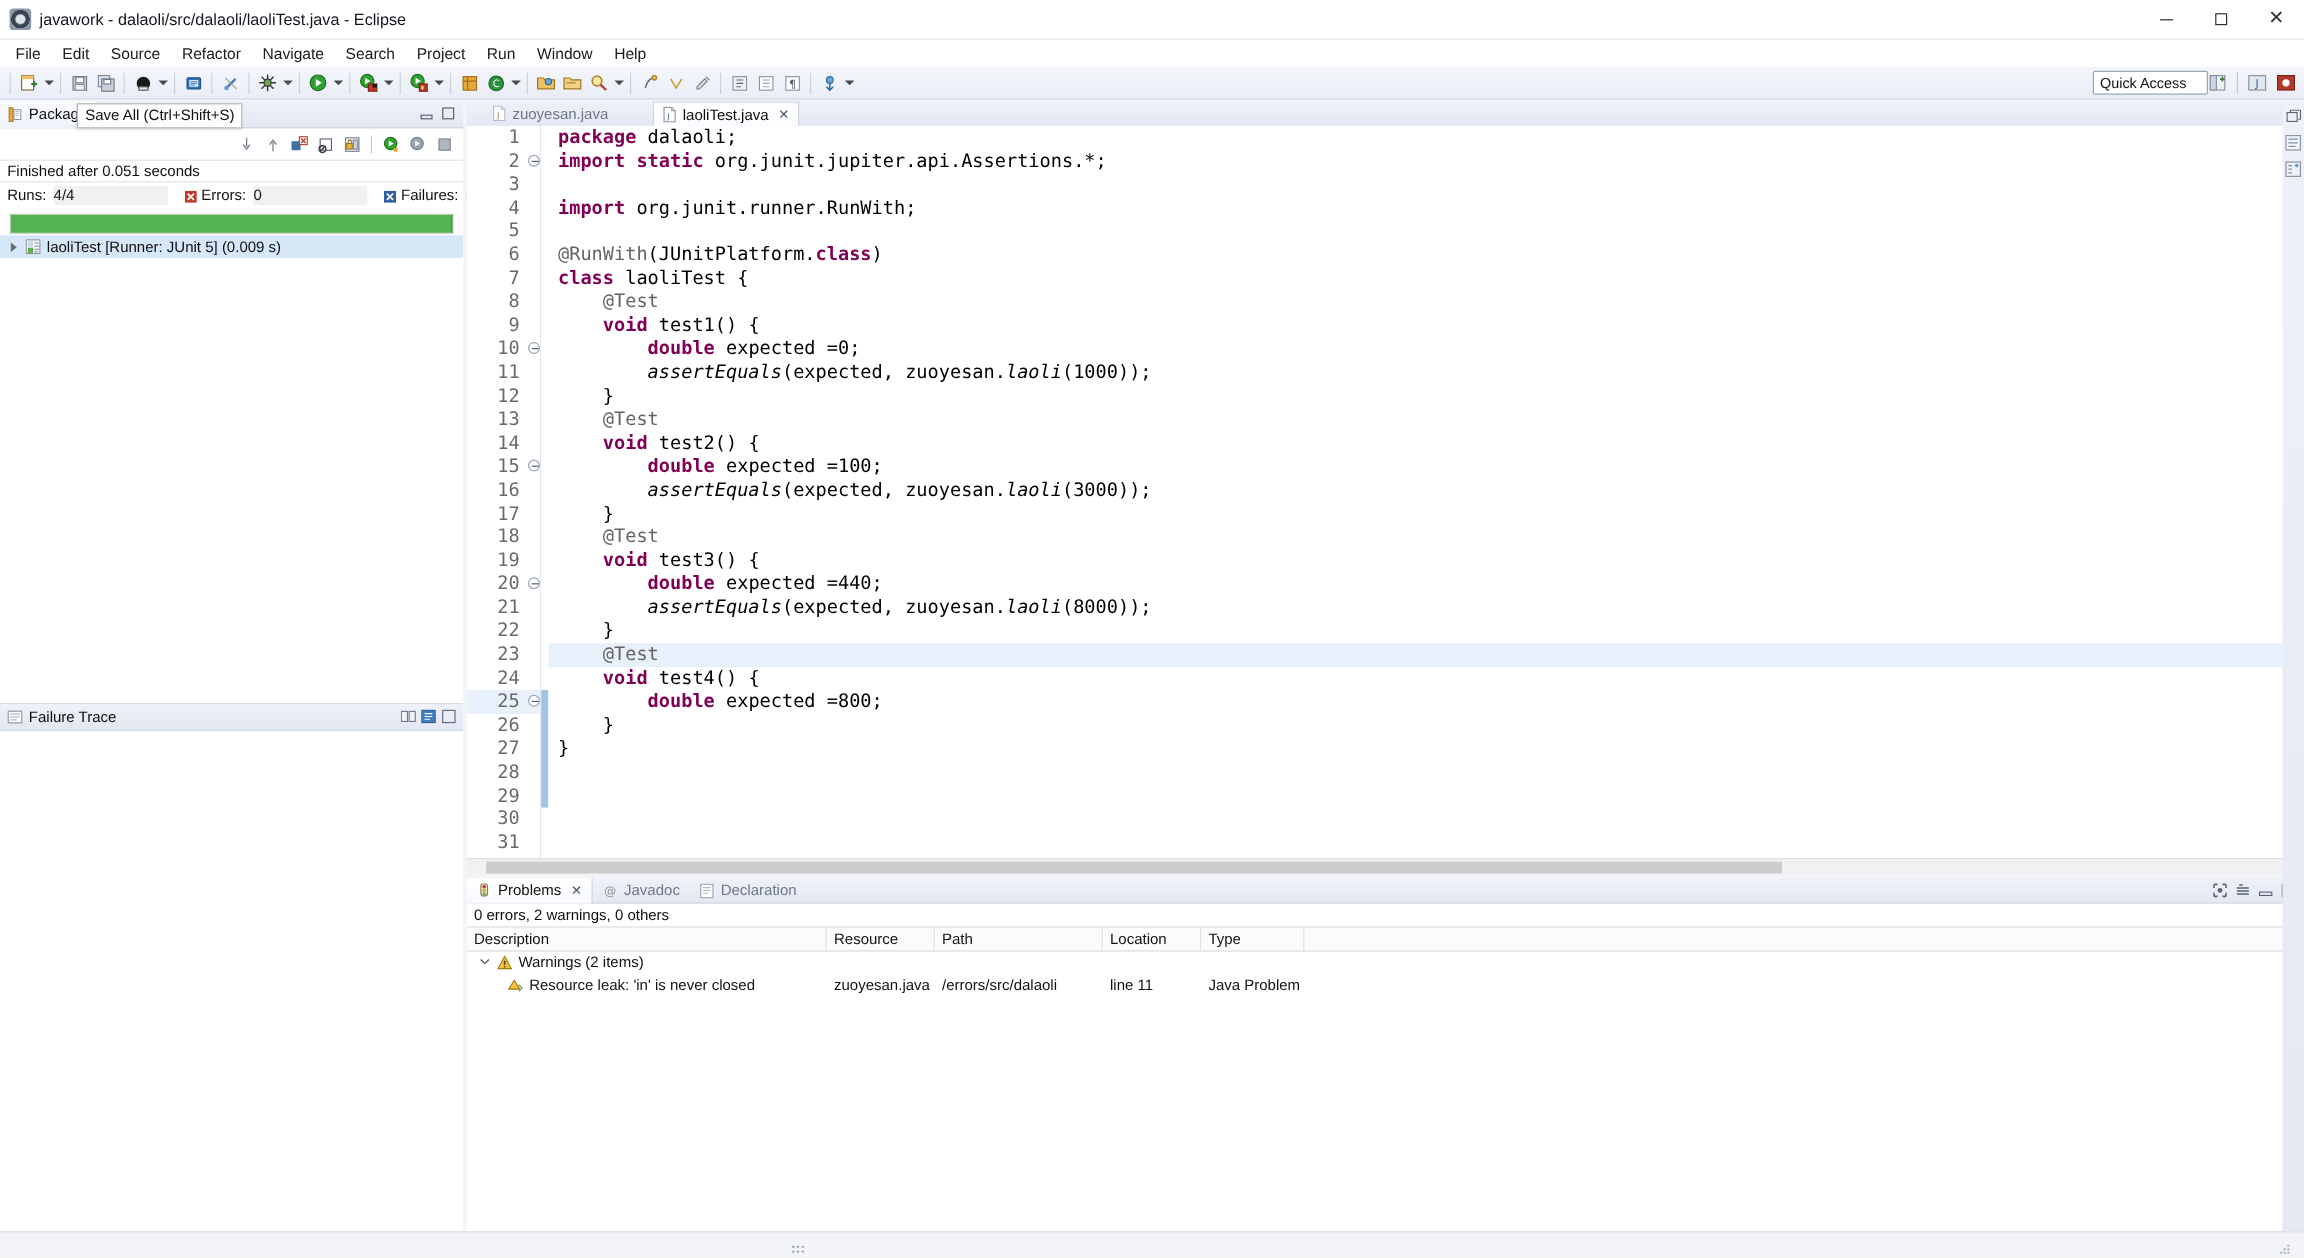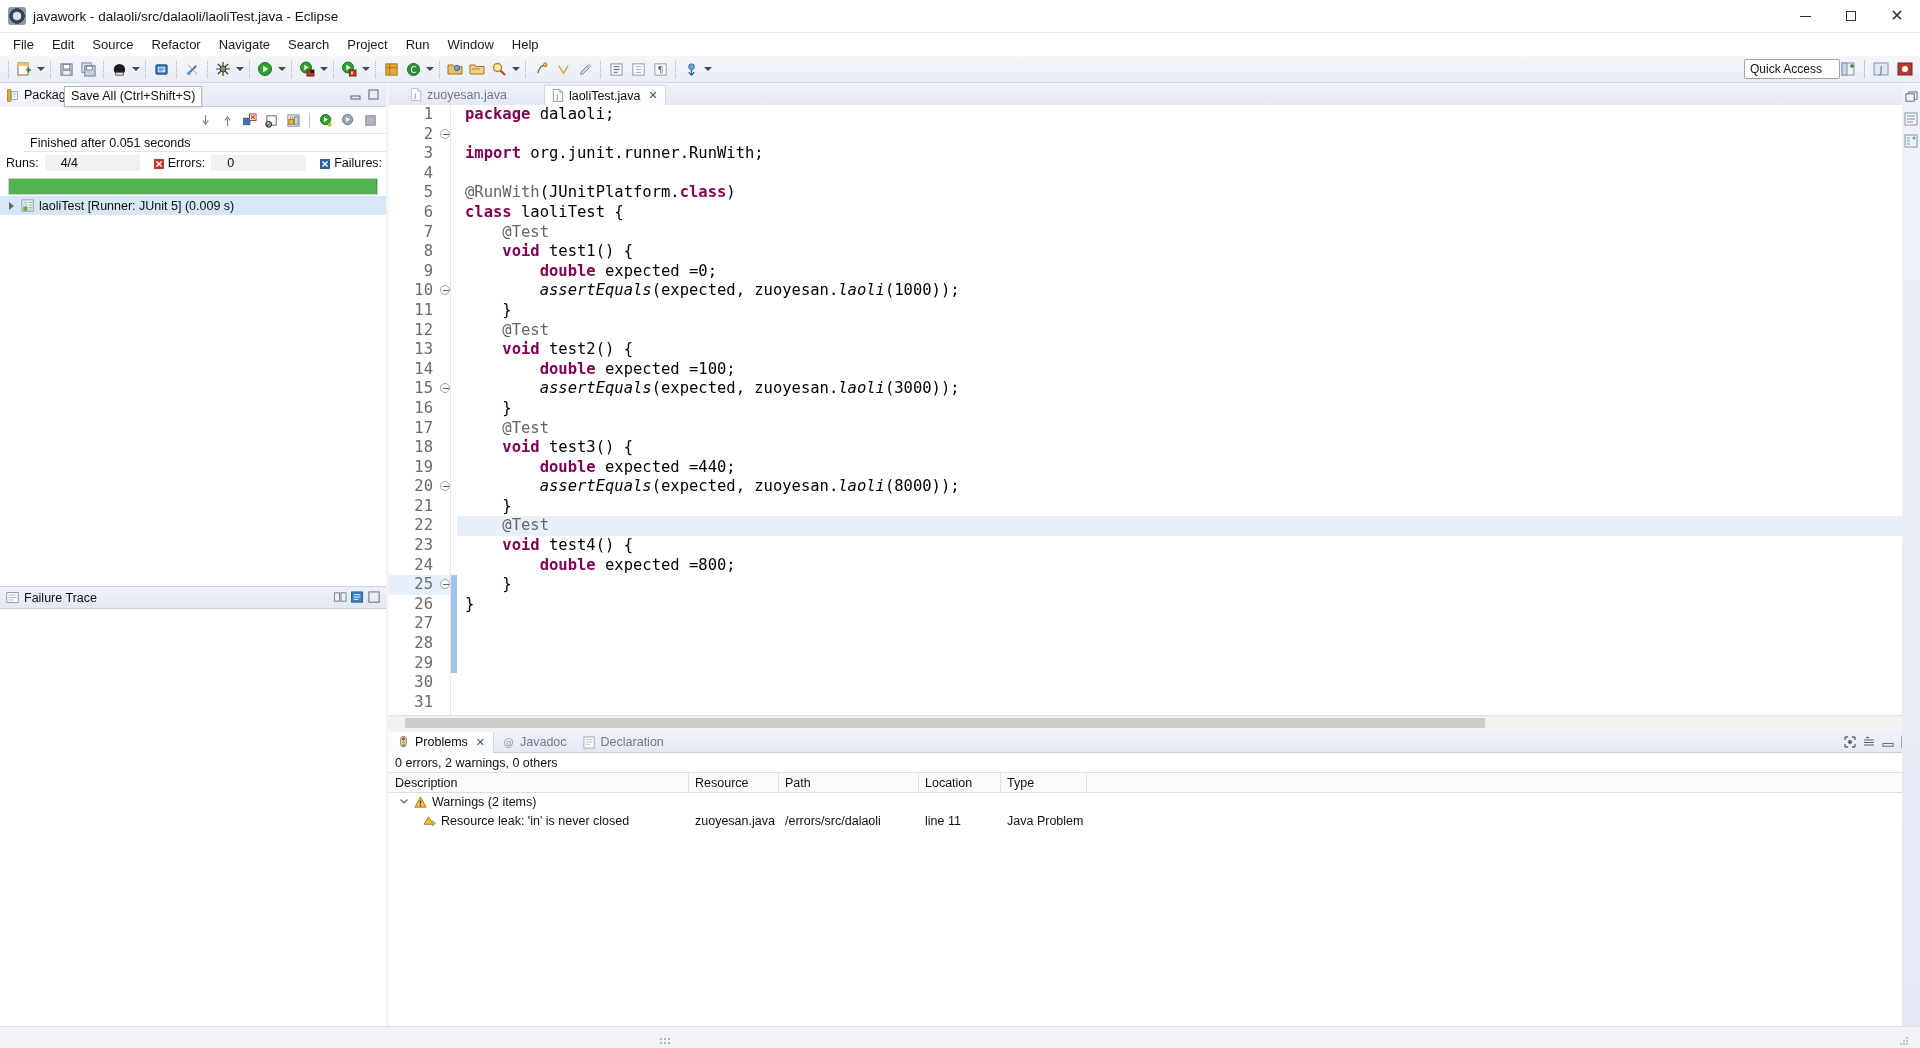--- a/index.html
+++ b/index.html
@@ -85,24 +85,24 @@
   .tooltip {
     position:absolute; left: 64px; top: 2px; z-index: 40;
     background:#fdfdfd; border:1px solid #b7b7b7; padding: 2px 6px 3px 6px;
     font-size: 12.5px; color:#111; box-shadow: 0 1px 2px rgba(0,0,0,.15);
     white-space: nowrap;
   }
   .junit-toolbar { height: 26px; display:flex; align-items:center; justify-content:flex-end; padding-right:6px; gap:2px; background:#fff;}
   .jt-btn { width:20px;height:20px;display:flex;align-items:center;justify-content:center;}
   .jt-sep { width:1px;height:15px;background:#c8c8c8;margin:0 4px;}
   .junit-status { height: 19px; padding-left: 6px; font-size:12.5px; color:#0f0f0f; display:flex;align-items:center;
-                  border-top:1px solid #e4e4e4; border-bottom:1px solid #e4e4e4;margin-left:24px;}
+                  border-top:1px solid #e4e4e4; border-bottom:1px solid #e4e4e4;}
   .junit-counters { height: 22px; display:flex; align-items:center; font-size:12.5px; color:#0f0f0f; gap:0; padding-left:6px;}
   .ctr-label { margin-right: 6px; }
-  .ctr-value { background:#f1f1f1; display:inline-block; min-width: 70px; height: 16px; line-height:16px; padding-left:16px;}
+  .ctr-value { background:#f1f1f1; display:inline-block; min-width: 70px; height: 16px; line-height:16px; padding-left:0;}
   .ctr-icon { width:10px;height:10px;display:inline-block;margin-right:4px;}
   .progress-wrap { margin: 4px 8px 0 8px; height: 17px; border:1px solid #cfcfcf; background:#ffffff; }
   .progress-bar { height: 100%; background: #53b350; border-right:1px solid #3f9a3d; }
   .tree-area { position:absolute; left:0; right:0; top: 112px; bottom: 0; background:#fff; }
   .tree-row { display:flex; align-items:center; height: 19px; padding-left: 6px; gap:4px; font-size:12.5px; color:#0d0d0d;}
   .tree-row.sel { background:#d6e8f7; }
   .twisty { width:11px; height:11px; display:flex; align-items:center; justify-content:center; }
   .twisty:after { content:""; border-top:4px solid transparent;border-bottom:4px solid transparent;border-left:5px solid #6b6b6b; }
   .tree-icon { width:14px;height:14px;display:block;}
 
@@ -716,20 +716,21 @@
                 <span style="position: absolute; left: 0px; top: 0px; width: 6px; height: 19.6px; background: rgb(159, 196, 232);"></span>
               </div>
               <div class="ln" style="position: relative;">
                 <span style="position: absolute; left: 0px; top: 0px; width: 6px; height: 19.6px; background: rgb(159, 196, 232);"></span>
               </div>
               <div class="ln" style="position: relative;"></div>
               <div class="ln" style="position: relative;"></div>
             </div>
           <div class="code-body" id="code-body">
               <div class="cl"><span class="kw">package </span><span>dalaoli;</span></div>
+              <div class="cl"><span class="kw">import static </span><span>org.junit.jupiter.api.Assertions.*;</span></div>
               <div class="cl">&nbsp;</div>
               <div class="cl"><span class="kw">import </span><span>org.junit.runner.RunWith;</span></div>
               <div class="cl">&nbsp;</div>
               <div class="cl"><span class="ann">@RunWith</span><span>(JUnitPlatform.</span><span class="kw">class</span><span>)</span></div>
               <div class="cl"><span class="kw">class </span><span>laoliTest {</span></div>
               <div class="cl"><span>    </span><span class="ann">@Test</span></div>
               <div class="cl"><span>    </span><span class="kw">void </span><span>test1() {</span></div>
               <div class="cl"><span>        </span><span class="kw">double </span><span>expected =0;</span></div>
               <div class="cl"><span>        </span><span class="ital">assertEquals</span><span>(expected, zuoyesan.</span><span class="ital">laoli</span><span>(1000));</span></div>
               <div class="cl"><span>    }</span></div>

